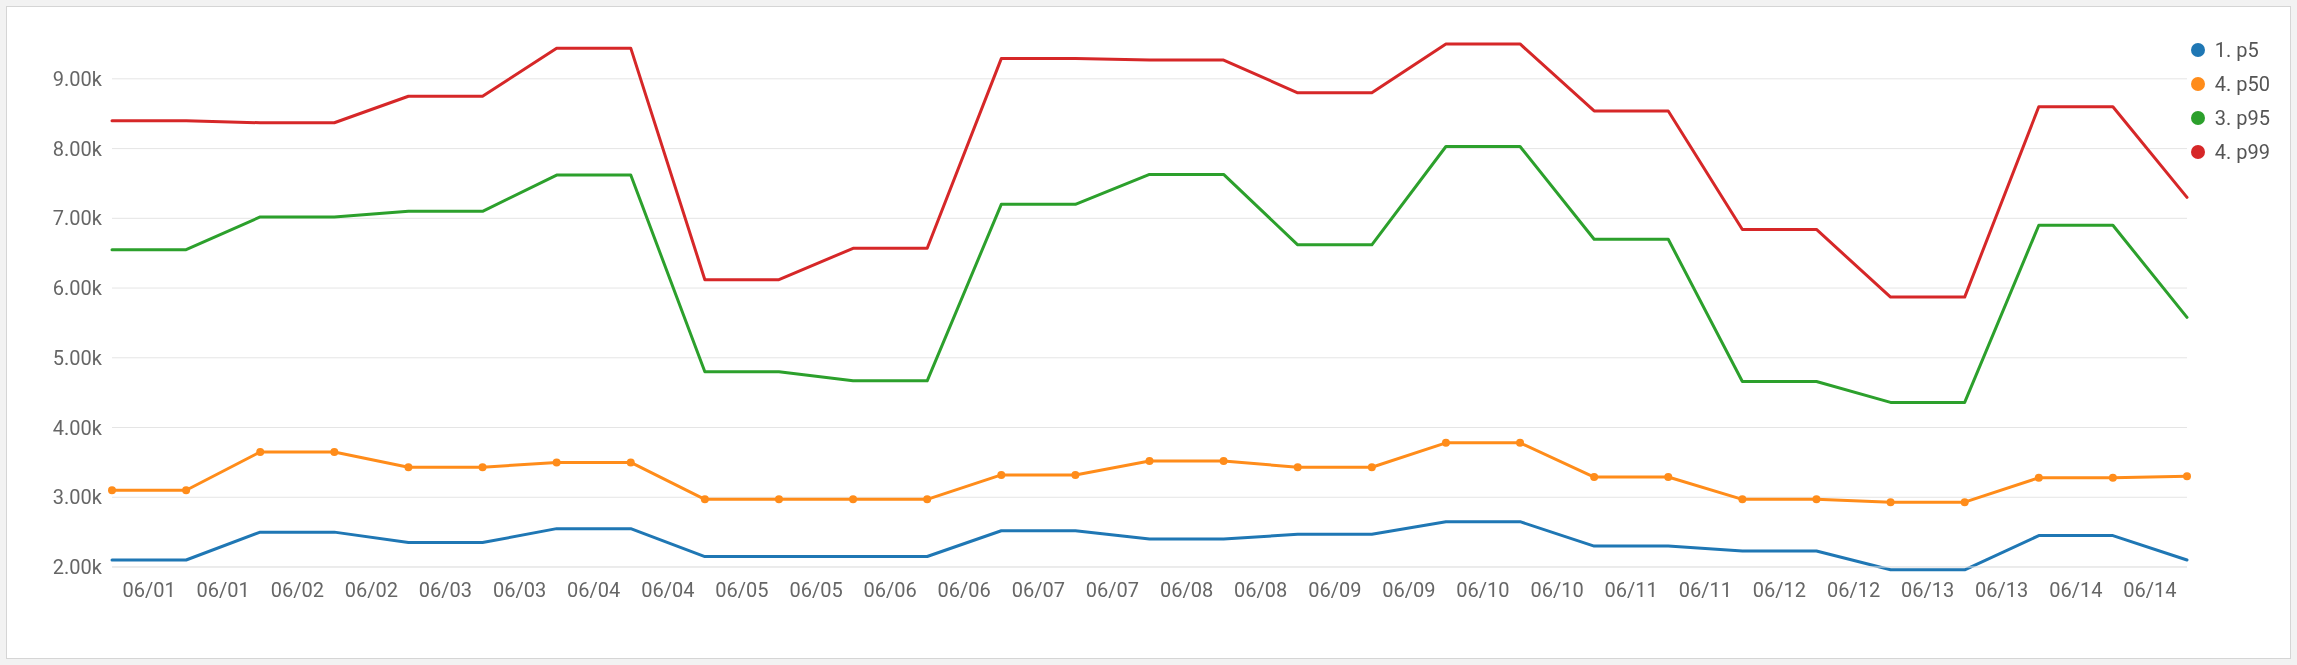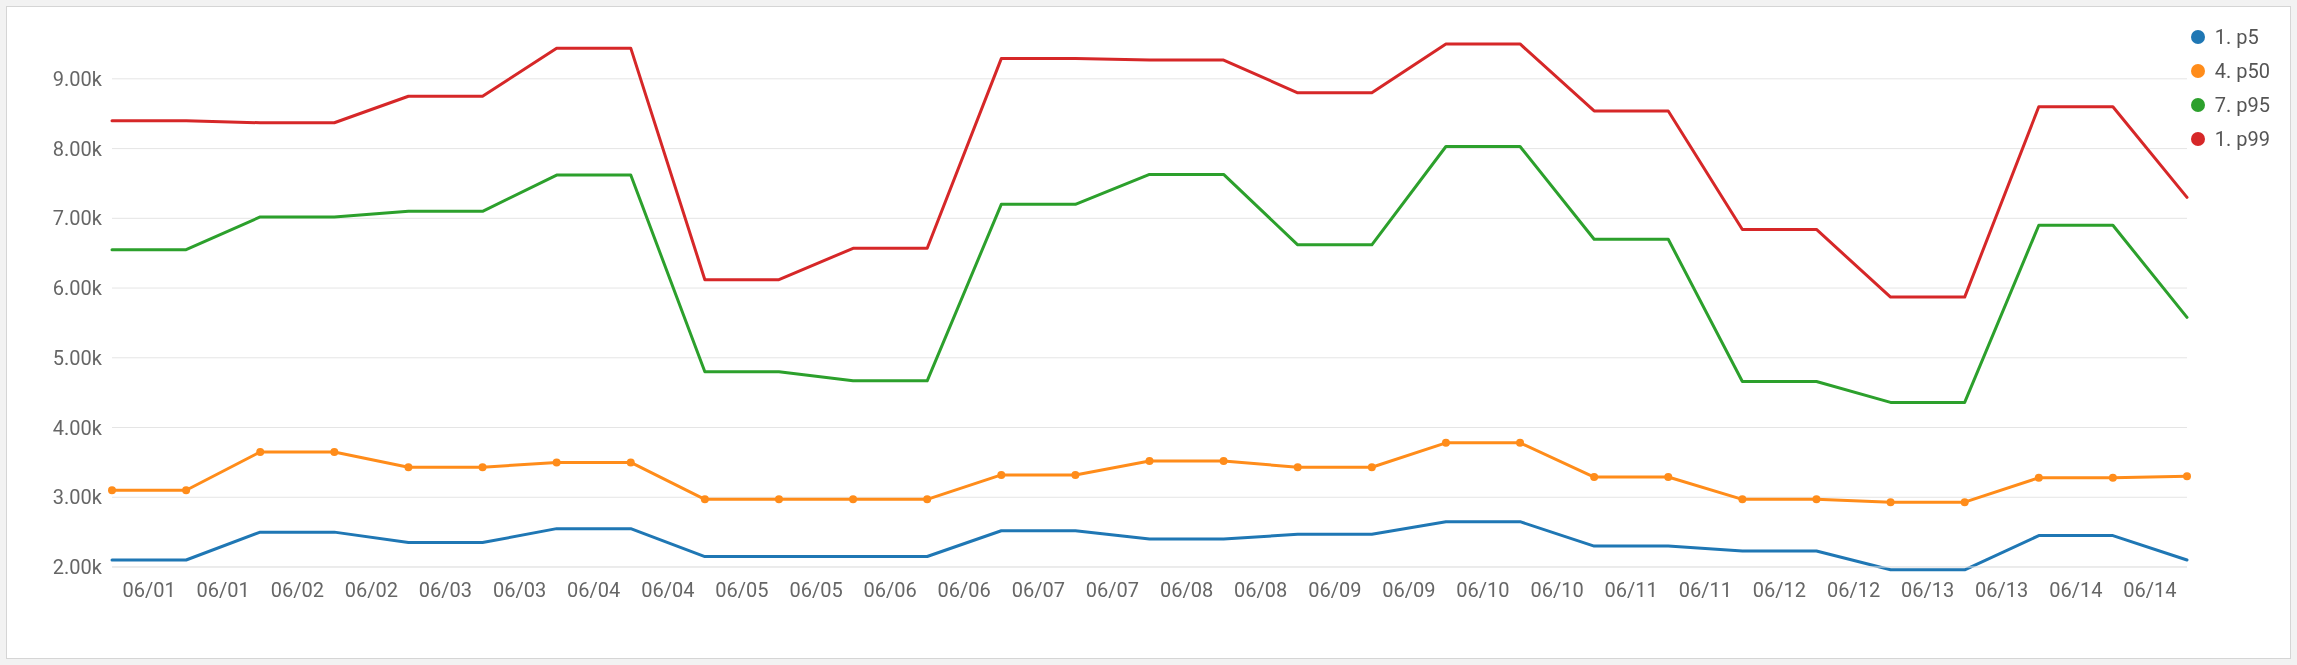--- a/index.html
+++ b/index.html
@@ -23,21 +23,21 @@
   .plot {
     position: absolute;
     left: 30px;
     top: 20px;
     width: 2160px;
     height: 580px;
   }
   .legend {
     position: absolute;
     right: 20px;
-    top: 18px;
+    top: 31px;
     font-size: 20px;
     color: #555;
   }
   .legend-item {
     display: flex;
     align-items: center;
     margin-bottom: 10px;
     cursor: pointer;
   }
   .swatch {
@@ -136,20 +136,20 @@
       <div class="legend-item">
         <span class="swatch" style="background: rgb(31, 119, 180);"></span>
         <span>1. p5</span>
       </div>
       <div class="legend-item">
         <span class="swatch" style="background: rgb(255, 140, 26);"></span>
         <span>4. p50</span>
       </div>
       <div class="legend-item">
         <span class="swatch" style="background: rgb(44, 160, 44);"></span>
-        <span>7. p95</span>
+        <span>3. p95</span>
       </div>
       <div class="legend-item">
         <span class="swatch" style="background: rgb(214, 39, 40);"></span>
-        <span>1. p99</span>
+        <span>4. p99</span>
       </div>
     </div>
 </div>
 
 </body></html>

